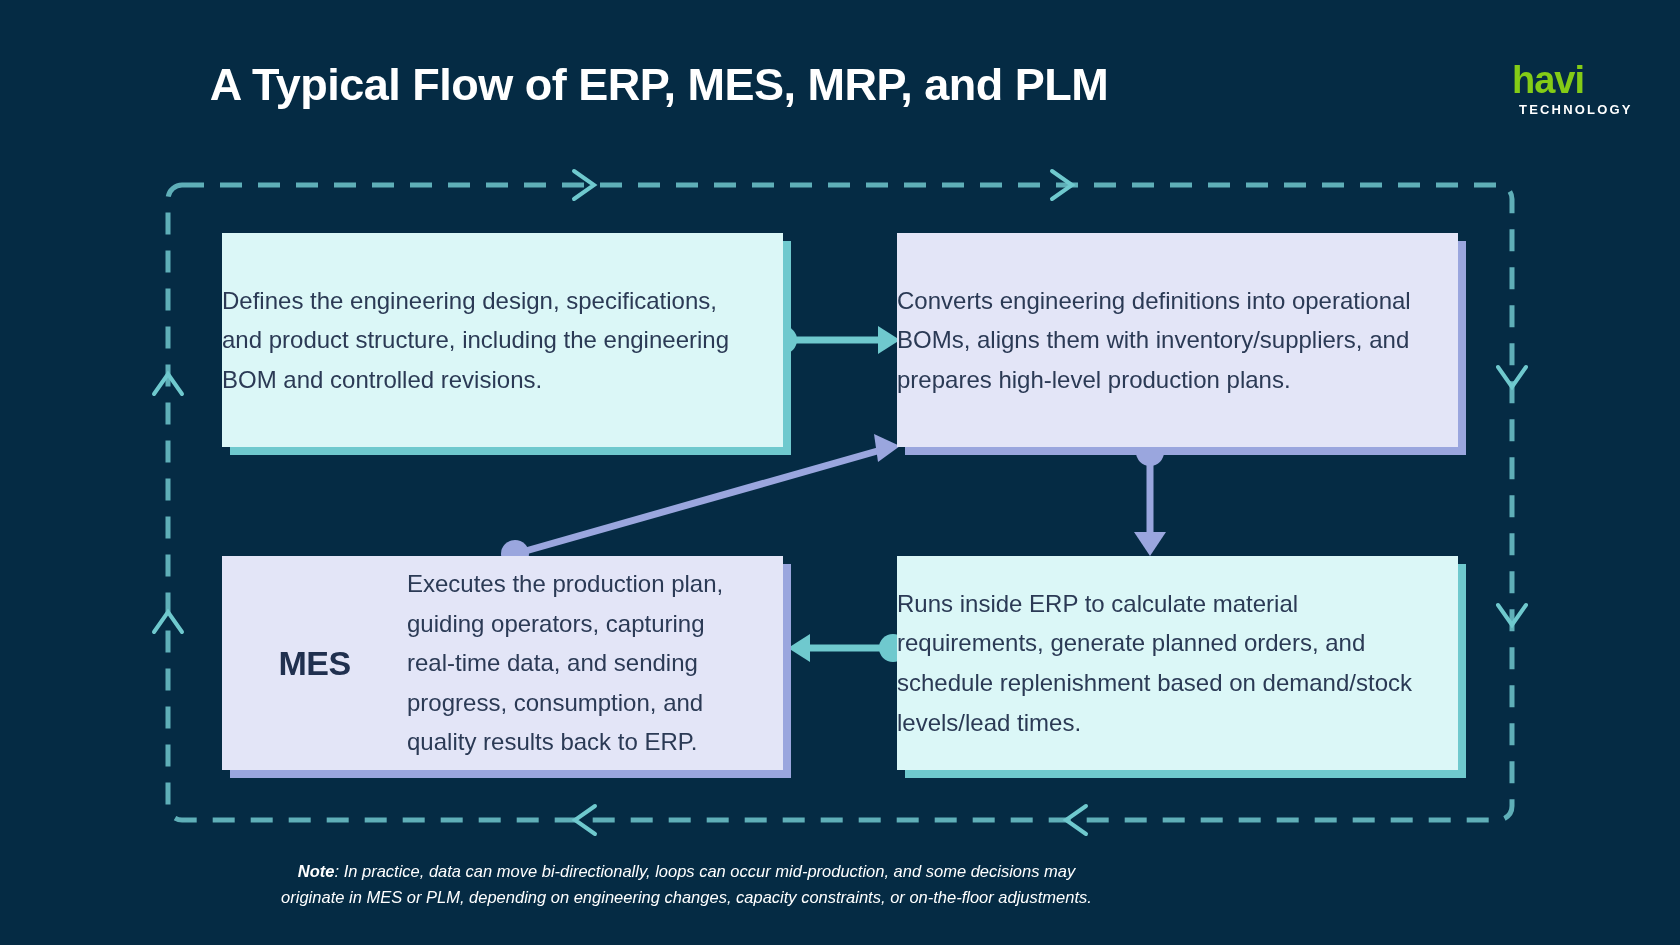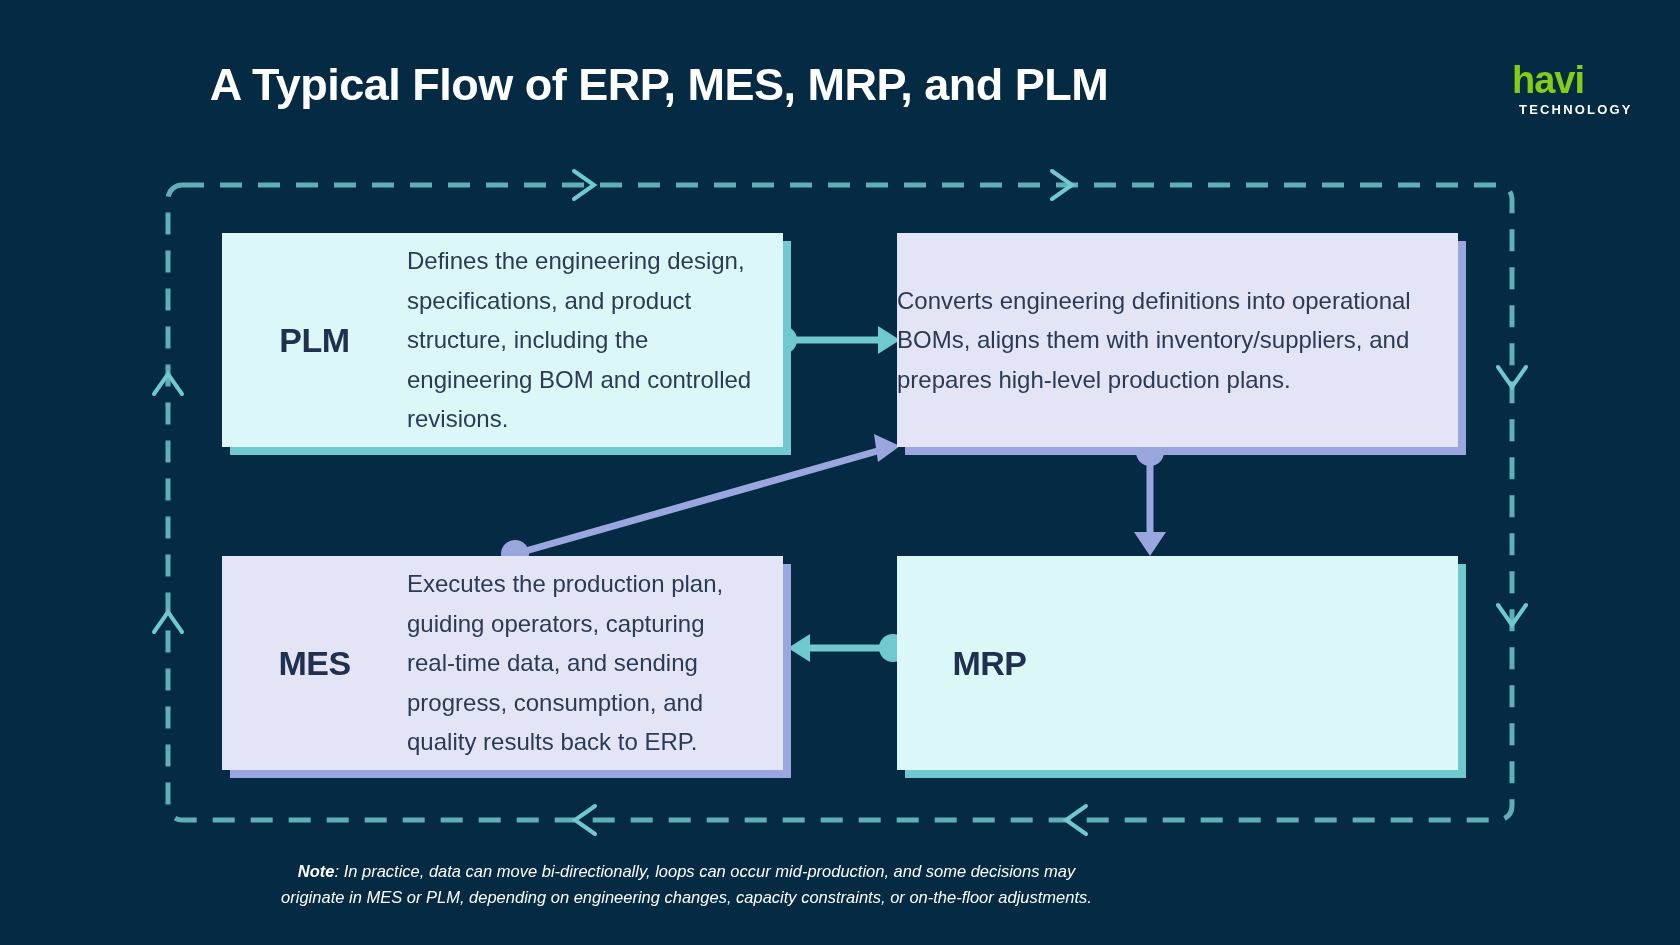--- a/index.html
+++ b/index.html
@@ -150,21 +150,20 @@
     <g>
       <line x1="515" y1="554" x2="888" y2="448" stroke="#9AA6DE" stroke-width="7"></line>
       <path d="M 874 434 L 900 446 L 878 462 Z" fill="#9AA6DE"></path>
       <circle cx="515" cy="554" r="14" fill="#9AA6DE"></circle>
     </g>
   </svg>
 
   <div class="node teal left-label" style="left:222px;top:233px;width:561px;height:214px;">
     <div class="shadow"></div>
     <div class="face">
-      <div class="abbr">PLM</div>
       <div class="desc">Defines the engineering design, specifications, and product structure, including the engineering BOM and controlled revisions.</div>
     </div>
   </div>
 
   <div class="node peri left-label" style="left:897px;top:233px;width:561px;height:214px;">
     <div class="shadow"></div>
     <div class="face">
       <div class="desc">Converts engineering definitions into operational BOMs, aligns them with inventory/suppliers, and prepares high-level production plans.</div>
     </div>
   </div>
@@ -173,21 +172,21 @@
     <div class="shadow"></div>
     <div class="face">
       <div class="abbr">MES</div>
       <div class="desc">Executes the production plan, guiding operators, capturing real-time data, and sending progress, consumption, and quality results back to ERP.</div>
     </div>
   </div>
 
   <div class="node teal left-label" style="left:897px;top:556px;width:561px;height:214px;">
     <div class="shadow"></div>
     <div class="face">
-      <div class="abbr">MRP</div>
+      <div class="desc">Runs inside ERP to calculate material requirements, generate planned orders, and schedule replenishment based on demand/stock levels/lead times.</div>
     </div>
   </div>
 
   <div class="note">
     <b>Note</b><span>: In practice, data can move bi-directionally, loops can occur mid-production, and some decisions may originate in MES or PLM, depending on engineering changes, capacity constraints, or on-the-floor adjustments.</span>
   </div>
 
 </div>
 
 </body></html>

